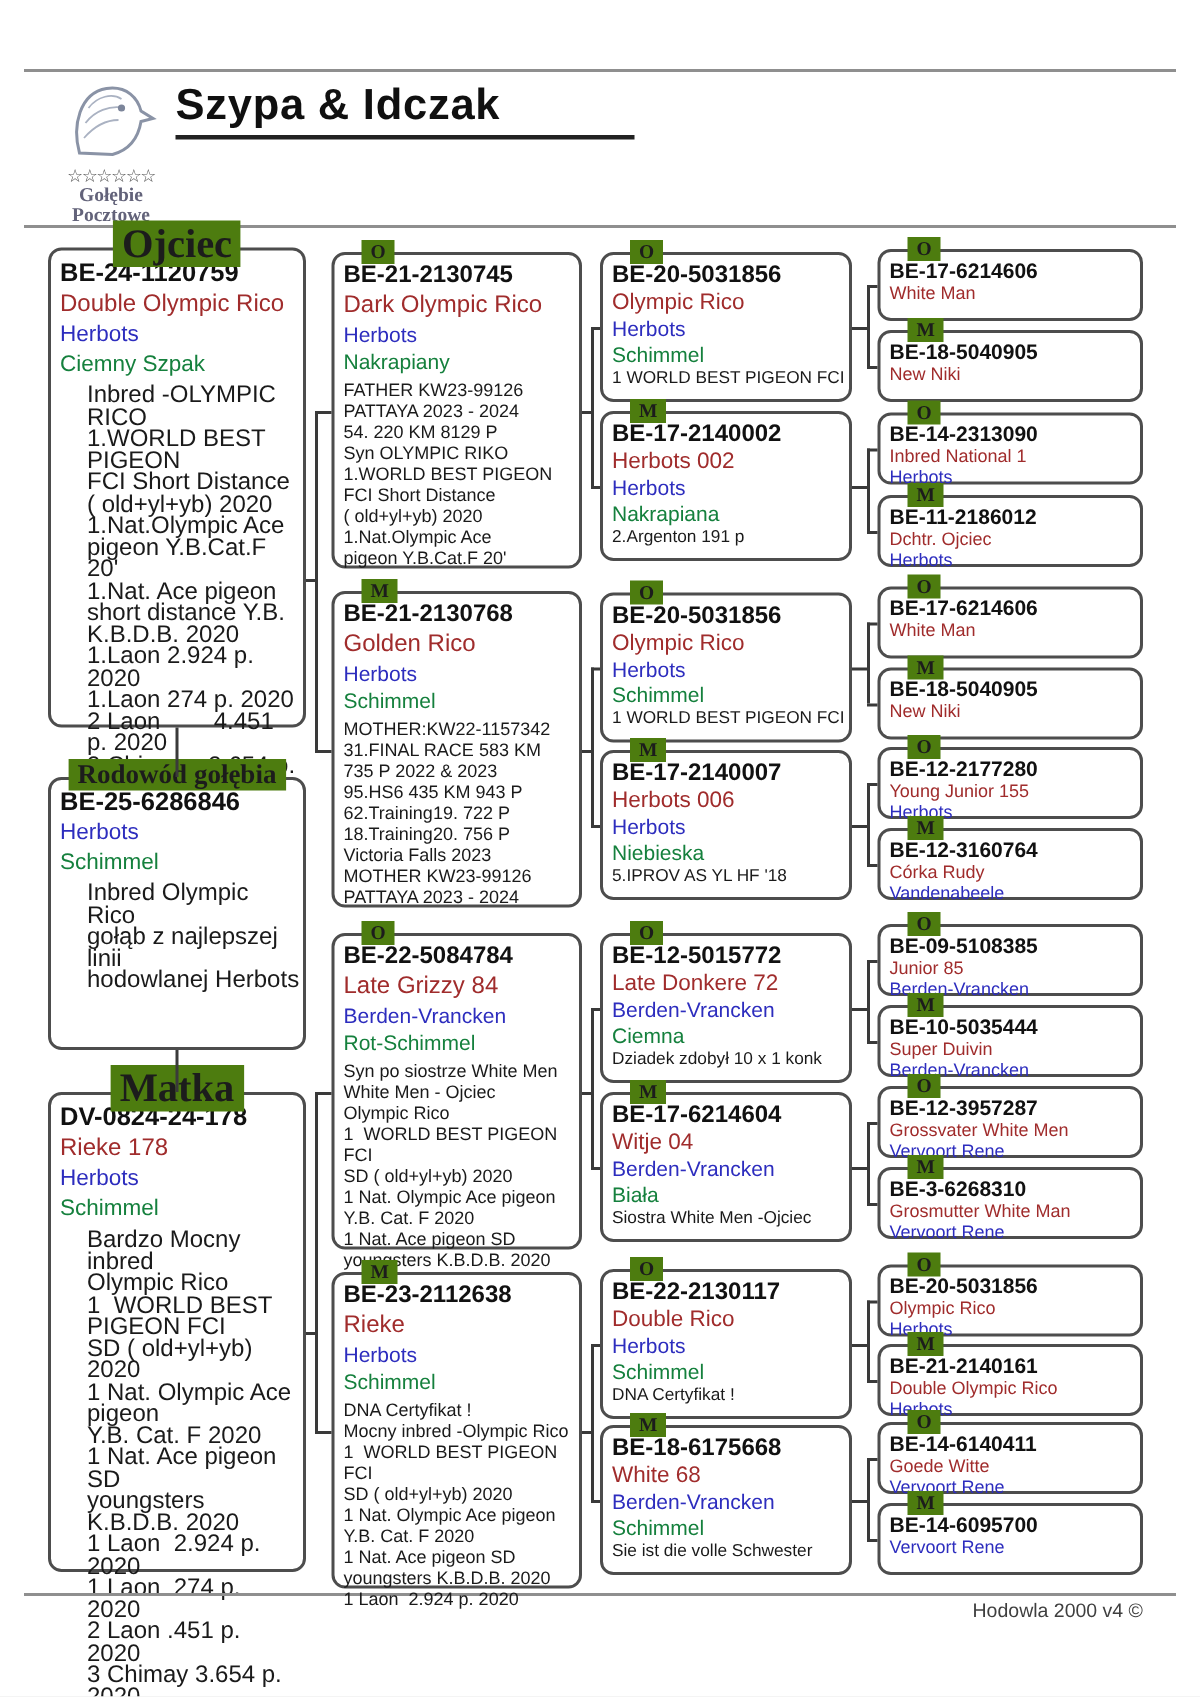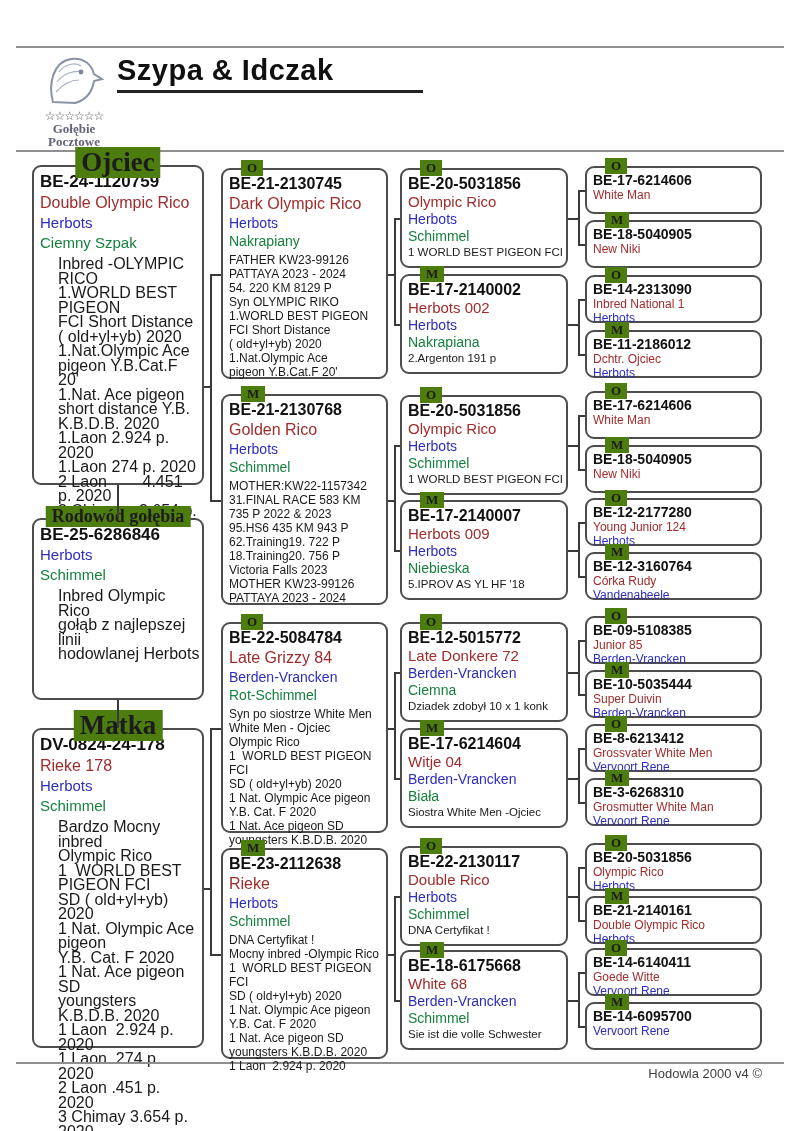--- a/index.html
+++ b/index.html
@@ -212,21 +212,21 @@
       <span class="tab sex">O</span>
       <div class="ring">BE-20-5031856</div>
       <div class="pname">Olympic Rico</div>
       <div class="breed">Herbots</div>
       <div class="pcolor">Schimmel</div>
       <div class="note1">1  WORLD BEST PIGEON FCI</div>
     </div>
     <div class="box sz3" style="left: 400px; top: 500px; width: 168px; height: 100px;">
       <span class="tab sex">M</span>
       <div class="ring">BE-17-2140007</div>
-      <div class="pname">Herbots 009</div>
+      <div class="pname">Herbots 006</div>
       <div class="breed">Herbots</div>
       <div class="pcolor">Niebieska</div>
       <div class="note1">5.IPROV AS YL HF '18</div>
     </div>
     <div class="box sz3" style="left: 400px; top: 622px; width: 168px; height: 100px;">
       <span class="tab sex">O</span>
       <div class="ring">BE-12-5015772</div>
       <div class="pname">Late Donkere 72</div>
       <div class="breed">Berden-Vrancken</div>
       <div class="pcolor">Ciemna</div>
@@ -288,21 +288,21 @@
     </div>
     <div class="box sz4" style="left: 585px; top: 445px; width: 177px; height: 48px;">
       <span class="tab sex">M</span>
       <div class="ring">BE-18-5040905</div>
       <div class="pname">New Niki</div>
       <div class="breed"></div>
     </div>
     <div class="box sz4" style="left: 585px; top: 498px; width: 177px; height: 48px;">
       <span class="tab sex">O</span>
       <div class="ring">BE-12-2177280</div>
-      <div class="pname">Young Junior 124</div>
+      <div class="pname">Young Junior 155</div>
       <div class="breed">Herbots</div>
     </div>
     <div class="box sz4" style="left: 585px; top: 552px; width: 177px; height: 48px;">
       <span class="tab sex">M</span>
       <div class="ring">BE-12-3160764</div>
       <div class="pname">Córka Rudy</div>
       <div class="breed">Vandenabeele</div>
     </div>
     <div class="box sz4" style="left: 585px; top: 616px; width: 177px; height: 48px;">
       <span class="tab sex">O</span>
@@ -311,21 +311,21 @@
       <div class="breed">Berden-Vrancken</div>
     </div>
     <div class="box sz4" style="left: 585px; top: 670px; width: 177px; height: 48px;">
       <span class="tab sex">M</span>
       <div class="ring">BE-10-5035444</div>
       <div class="pname">Super Duivin</div>
       <div class="breed">Berden-Vrancken</div>
     </div>
     <div class="box sz4" style="left: 585px; top: 724px; width: 177px; height: 48px;">
       <span class="tab sex">O</span>
-      <div class="ring">BE-8-6213412</div>
+      <div class="ring">BE-12-3957287</div>
       <div class="pname">Grossvater White Men</div>
       <div class="breed">Vervoort Rene</div>
     </div>
     <div class="box sz4" style="left: 585px; top: 778px; width: 177px; height: 48px;">
       <span class="tab sex">M</span>
       <div class="ring">BE-3-6268310</div>
       <div class="pname">Grosmutter White Man</div>
       <div class="breed">Vervoort Rene</div>
     </div>
     <div class="box sz4" style="left: 585px; top: 843px; width: 177px; height: 48px;">

